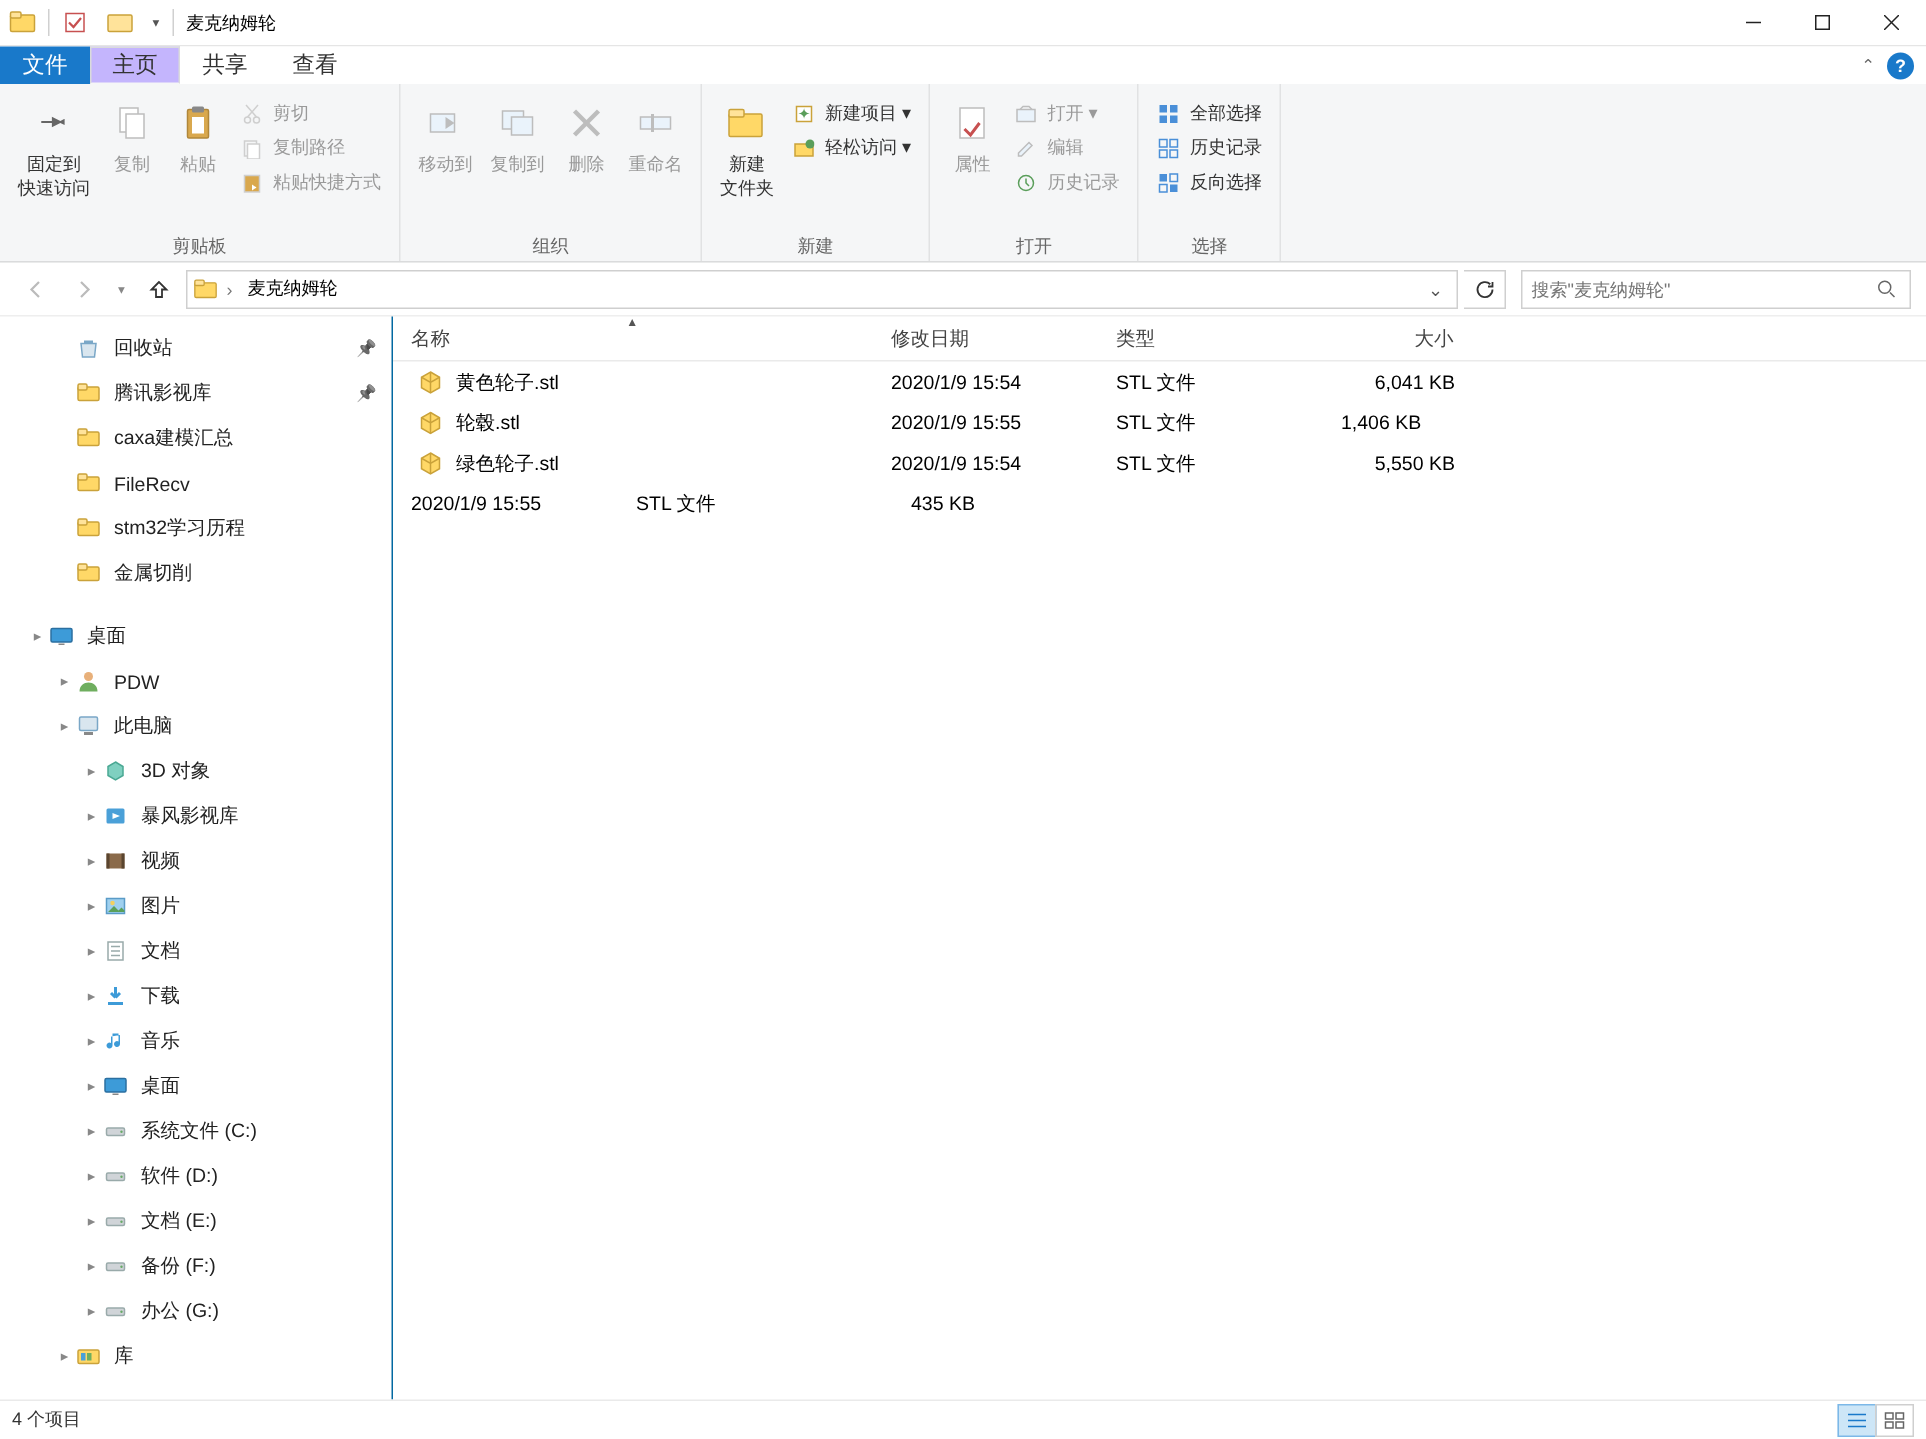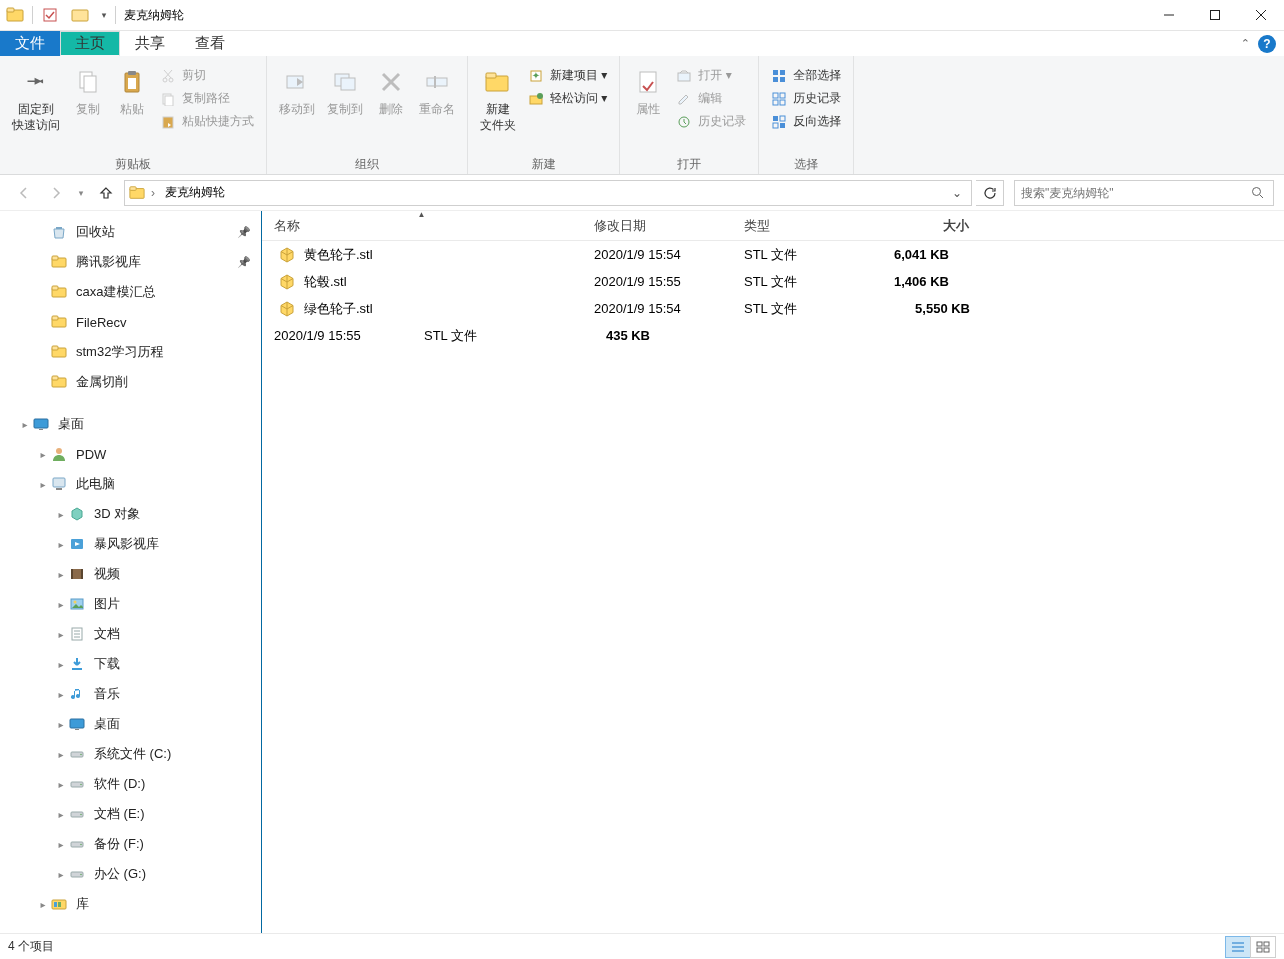--- a/index.html
+++ b/index.html
@@ -12,21 +12,21 @@
 .title-sep { width: 1px; height: 18px; background: #d0d0d0; margin: 0 2px; }
 .title-text { margin-left: 6px; font-size: 12px; }
 .title-spacer { flex: 1; }
 .winbtn { width: 46px; height: 31px; display: flex; align-items: center; justify-content: center; }
 .winbtn svg { width: 10px; height: 10px; }
 
 
 .tabs { height: 25px; display: flex; align-items: stretch; background: #fff; }
 .tab { padding: 0 14px; display: flex; align-items: center; font-size: 15px; color: #333; border: 1px solid transparent; }
 .tab.file { background: #1979ca; color: #fff; }
-.tab.active { background: #14b8a6; border: 1px solid #dadbdc; border-bottom-color: #f5f6f7; }
+.tab.active { background: #c4b5fd; border: 1px solid #dadbdc; border-bottom-color: #f5f6f7; }
 .tabs-spacer { flex: 1; }
 .tabs-right { display: flex; align-items: center; padding-right: 8px; gap: 8px; }
 .help-circle { width: 18px; height: 18px; border-radius: 50%; background: #1979ca; color: #fff; display: flex; align-items: center; justify-content: center; font-size: 12px; font-weight: bold; }
 
 
 .ribbon { height: 119px; background: #f5f6f7; border-bottom: 1px solid #dadbdc; display: flex; }
 .group { border-right: 1px solid #e1e2e3; display: flex; flex-direction: column; }
 .group-body { flex: 1; display: flex; align-items: flex-start; padding: 4px 6px 0 6px; }
 .group-label { height: 18px; text-align: center; font-size: 12px; color: #666; }
 .bigbtn { display: flex; flex-direction: column; align-items: center; justify-content: flex-start; padding: 2px 6px; min-width: 44px; height: 92px; }
@@ -61,21 +61,21 @@
 .tnode .ticon { width: 18px; height: 18px; margin-right: 8px; display: flex; align-items: center; justify-content: center; }
 .tnode .pin { margin-left: auto; color: #888; font-size: 11px; }
 .tdivider { height: 12px; }
 
 .files { flex: 1; display: flex; flex-direction: column; }
 .fhdr { height: 30px; display: flex; align-items: center; border-bottom: 1px solid #eaeaea; color: #444; font-size: 13px; }
 .fhdr .col { padding: 0 12px; display: flex; align-items: center; height: 100%; border-right: 1px solid transparent; }
 .col-name { width: 320px; }
 .col-date { width: 150px; }
 .col-type { width: 150px; }
-.col-size { width: 100px; text-align: right; justify-content: flex-end; font-weight: bold; }
+.col-size { width: 100px; text-align: right; justify-content: flex-end; }
 .flist { flex: 1; overflow: auto; }
 .frow { height: 27px; display: flex; align-items: center; font-size: 13px; }
 .frow .col { padding: 0 12px; }
 .frow .fname { width: 320px; display: flex; align-items: center; gap: 8px; padding-left: 16px; }
 .frow .ficon { width: 18px; height: 18px; flex-shrink: 0; }
 
 
 .status { height: 26px; border-top: 1px solid #eaeaea; display: flex; align-items: center; padding: 0 8px; font-size: 12px; color: #333; }
 .status-spacer { flex: 1; }
 .viewbtn { width: 26px; height: 22px; border: 1px solid #cfcfcf; display: flex; align-items: center; justify-content: center; margin-left: -1px; }
@@ -690,21 +690,21 @@
             <span class="ficon">
               <svg width="18" height="18" viewBox="0 0 18 18">
                 <path d="M9 2l6 3.5v7L9 16l-6-3.5v-7z" fill="#ffd867" stroke="#caa23a"></path>
                 <path d="M9 2v14M3 5.5l6 3.5 6-3.5" fill="none" stroke="#caa23a"></path>
               </svg>
             </span>
             <span>黄色轮子.stl</span>
           </div>
     <div class="col col-date">2020/1/9 15:54</div>
     <div class="col col-type">STL 文件</div>
-    <div class="col col-size" style="text-align:left;">6,041 KB</div>
+    <div class="col col-size" style="text-align:right;">6,041 KB</div>
         </div>
         <div class="frow">
     <div class="col fname">
             <span class="ficon">
               <svg width="18" height="18" viewBox="0 0 18 18">
                 <path d="M9 2l6 3.5v7L9 16l-6-3.5v-7z" fill="#ffd867" stroke="#caa23a"></path>
                 <path d="M9 2v14M3 5.5l6 3.5 6-3.5" fill="none" stroke="#caa23a"></path>
               </svg>
             </span>
             <span>轮毂.stl</span>

